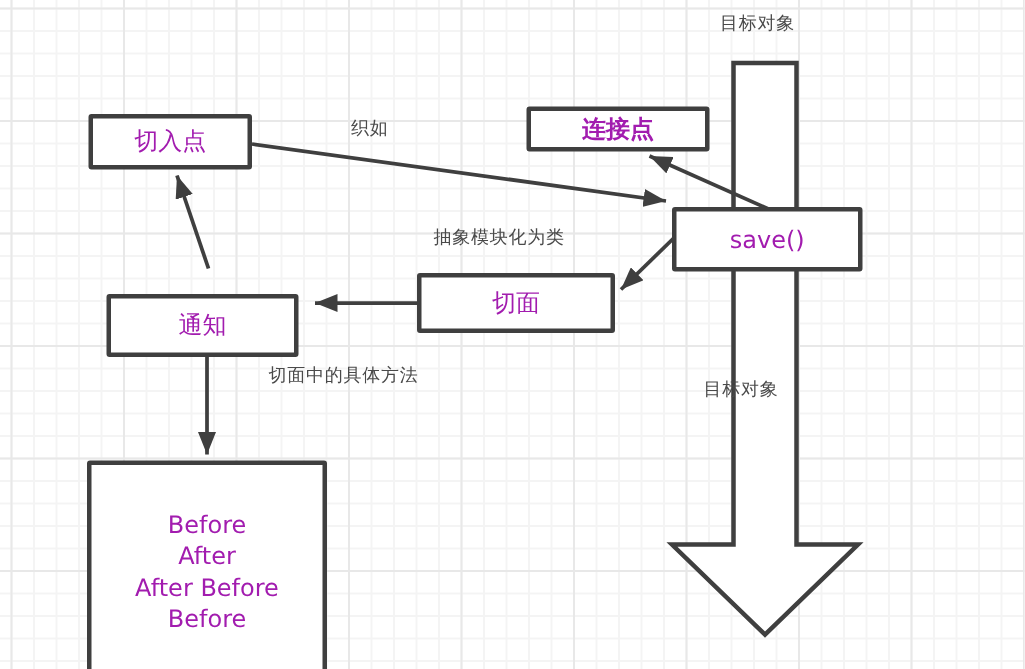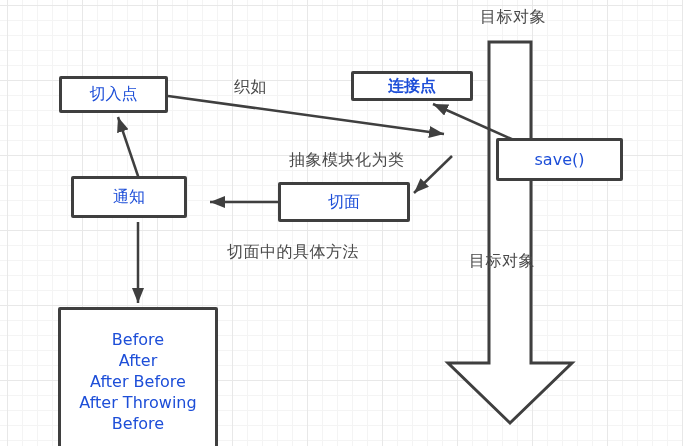--- a/index.html
+++ b/index.html
@@ -28,47 +28,47 @@
   }
   .node {
     position: absolute;
     box-sizing: border-box;
     background: #ffffff;
     border: 3px solid #3f3f3f;
     border-radius: 2px;
     display: flex;
     align-items: center;
     justify-content: center;
-    color: #1d4ed8;
+    color: #a21caf;
     font-size: 16px;
     text-align: center;
     white-space: nowrap;
   }
   .edge-label {
     position: absolute;
     color: #4a4a4a;
-    font-size: 16px;
+    font-size: 12px;
     letter-spacing: 0.5px;
     white-space: nowrap;
     font-family: Liberation Serif, serif;
   }
   #node-pointcut   { left: 59px;  top: 76px;  width: 109px; height: 37px; }
   #node-joinpoint  { left: 351px; top: 71px;  width: 122px; height: 30px; font-weight: bold; }
-  #node-save       { left: 448px; top: 138px; width: 127px; height: 43px; margin-left: 48px; }
-  #node-advice     { left: 71px;  top: 176px; width: 116px; height: 42px; }
+  #node-save       { left: 448px; top: 138px; width: 127px; height: 43px; }
+  #node-advice     { left: 71px;  top: 196px; width: 128px; height: 42px; }
   #node-aspect     { left: 278px; top: 182px; width: 132px; height: 40px; text-align: center; }
   #node-advice-types {
     left: 58px; top: 307px; width: 160px; height: 148px;
     flex-direction: column;
     line-height: 21px;
   }
   #label-target-object  { left: 480px; top: 7px;   }
   #label-weaving        { left: 234px; top: 77px; text-align: right;  }
   #label-abstract       { left: 289px; top: 150px; }
-  #label-methods        { left: 179px; top: 242px; margin-left: 48px; }
+  #label-methods        { left: 179px; top: 242px; }
   #label-crosscutting   { left: 469px; top: 251px; }
 </style>
 </head>
 <body>
 
 <div class="canvas">
 
   <svg class="connectors" viewBox="0 0 683 446" xmlns="http://www.w3.org/2000/svg">
     <defs>
       <marker id="arrowhead" markerUnits="userSpaceOnUse" markerWidth="16" markerHeight="12" refX="15" refY="6" orient="auto">
@@ -100,17 +100,16 @@
   <div class="node" id="node-pointcut">切入点</div>
   <div class="node" id="node-joinpoint">连接点</div>
   <div class="node" id="node-save">save()</div>
   <div class="node" id="node-advice">通知</div>
   <div class="node" id="node-aspect">切面</div>
 
   <div class="node" id="node-advice-types">
     <div>Before</div>
     <div>After</div>
     <div>After Before</div>
-    <div>After Throwing</div>
     <div>Before</div>
   </div>
 
 </div>
 
 </body></html>

